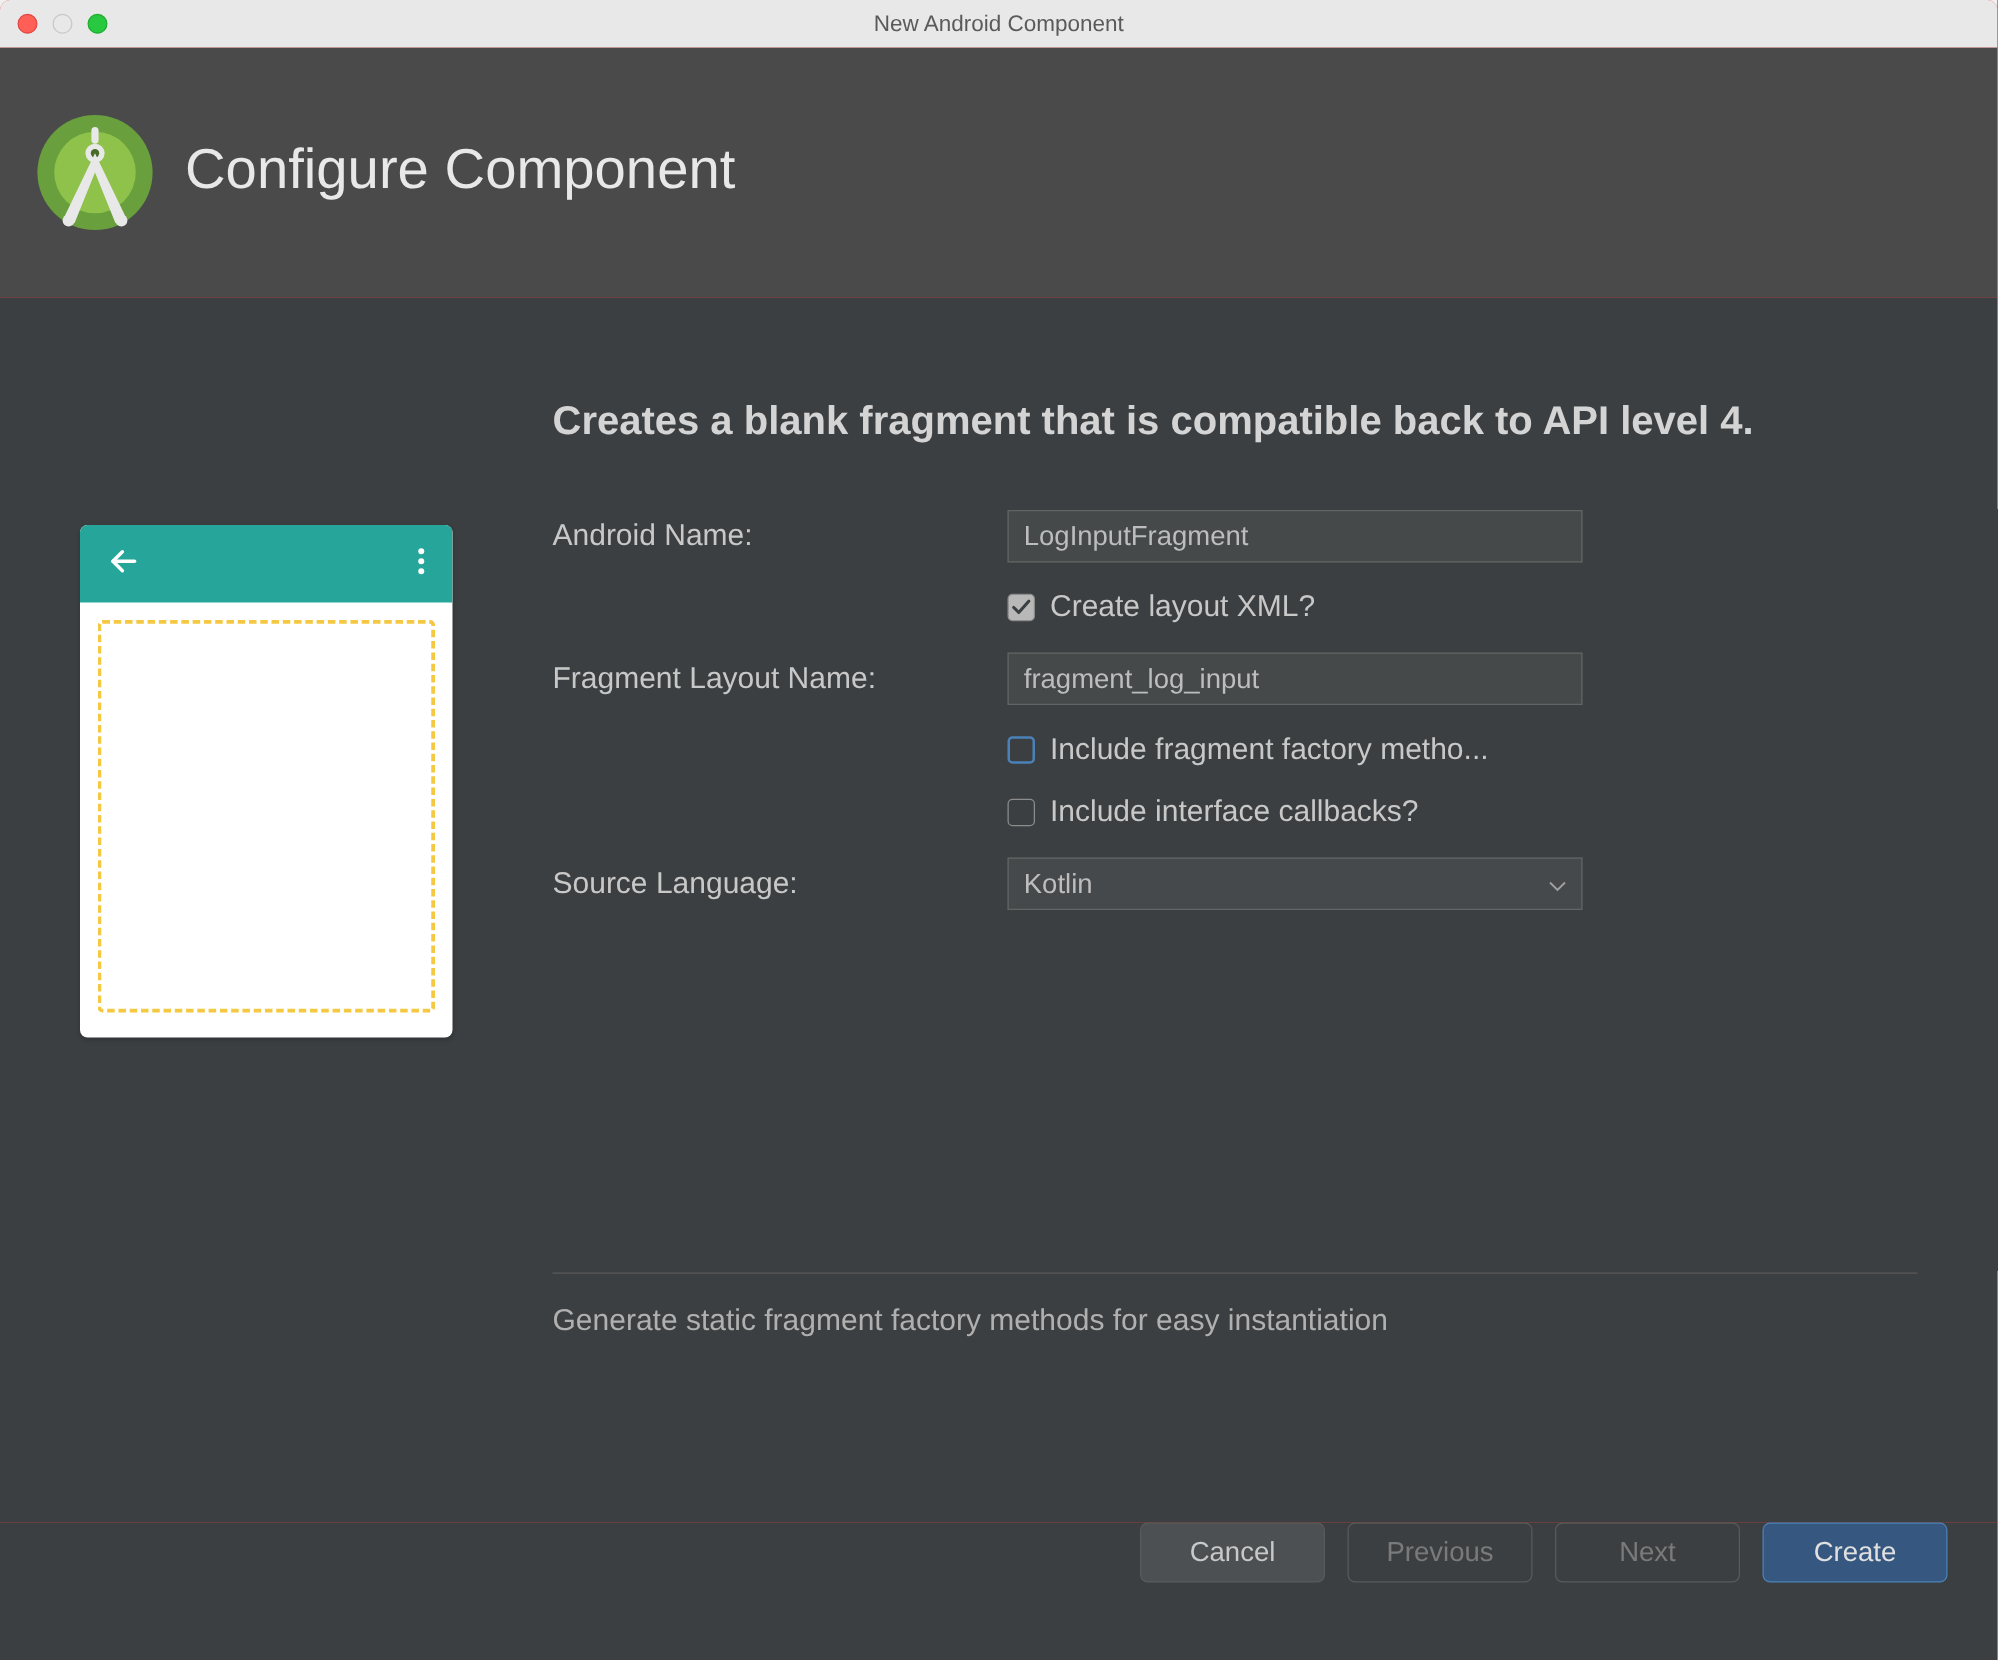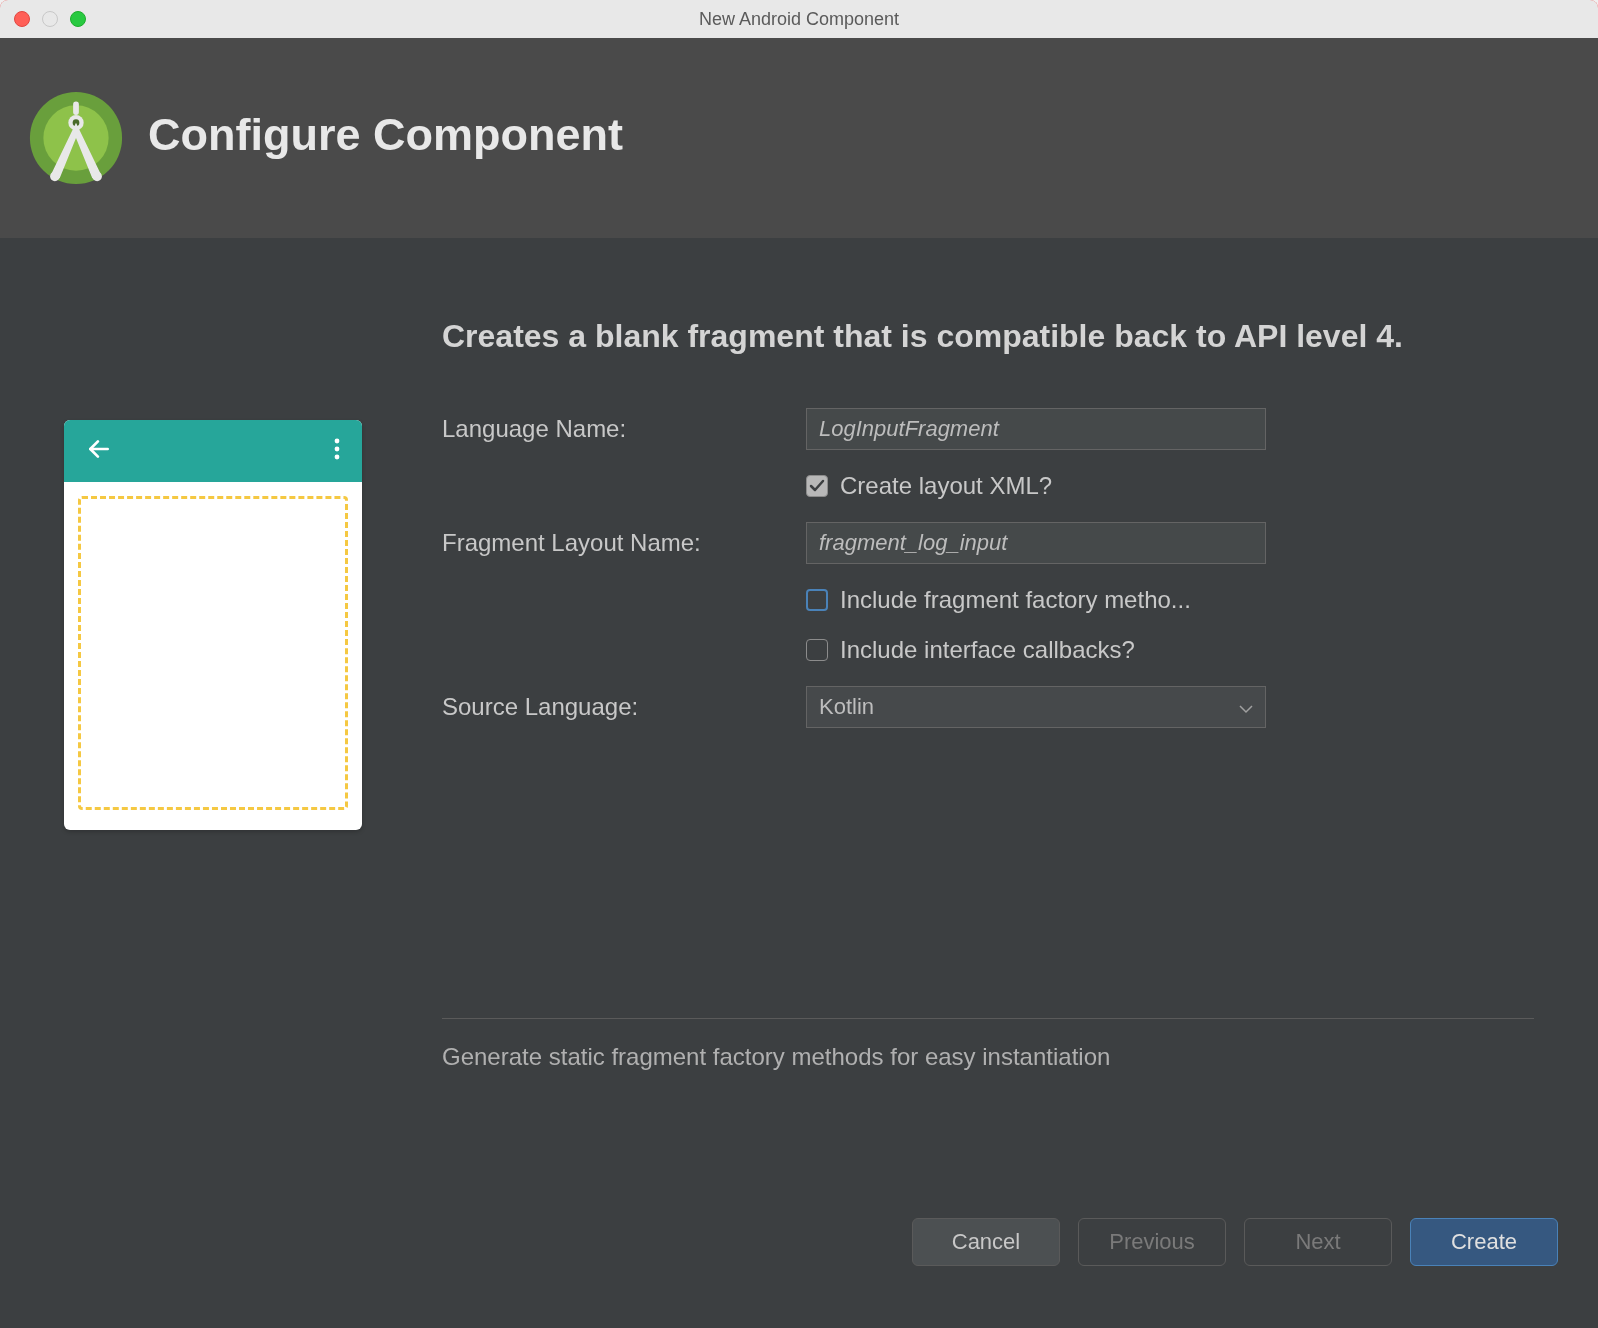--- a/index.html
+++ b/index.html
@@ -62,21 +62,21 @@
     .logo-wrap {
       width: 100px;
       height: 100px;
       display: flex;
       align-items: center;
       justify-content: center;
     }
     .header-text h1 {
       color: #e8e8e8;
       font-size: 45px;
-      font-weight: 700;
+      font-weight: 400;
       margin-bottom: 6px;
     }
     .header-text .subtitle {
       color: #c0c0c0;
       font-size: 24px;
     }
     .content {
       flex: 1;
       display: flex;
       background: #3c3f41;
@@ -141,21 +141,20 @@
     }
     .text-input {
       width: 460px;
       height: 42px;
       background: #45494a;
       border: 1px solid #646464;
       color: #bdbdbd;
       font-size: 22px;
       padding: 16px 12px;
       outline: none;
-      font-style: italic;
     }
     .select-input {
       width: 460px;
       height: 42px;
       background: #46494b;
       border: 1px solid #646464;
       color: #bdbdbd;
       font-size: 22px;
       padding: 0 12px;
       display: flex;
@@ -296,21 +295,21 @@
         </div>
         <div class="phone-body"></div>
       </div>
     </div>
 
     <div class="form-col">
       <div class="form-desc">Creates a blank fragment that is compatible back to API level 4.</div>
 
       <div class="form-grid">
 
-        <div class="form-label">Language Name:</div>
+        <div class="form-label">Android Name:</div>
         <input class="text-input" type="text" value="LogInputFragment" style="">
 
         <div class="full-row checkbox-row">
           <div class="checkbox-box checked">
             <svg width="16" height="16" viewBox="0 0 16 16">
                 <path d="M2 8 L6 12 L14 3" stroke="#3c3f41" stroke-width="2.5" fill="none" stroke-linecap="round" stroke-linejoin="round"></path>
               </svg>
           </div>
           <span class="checkbox-label">Create layout XML?</span>
         </div>

